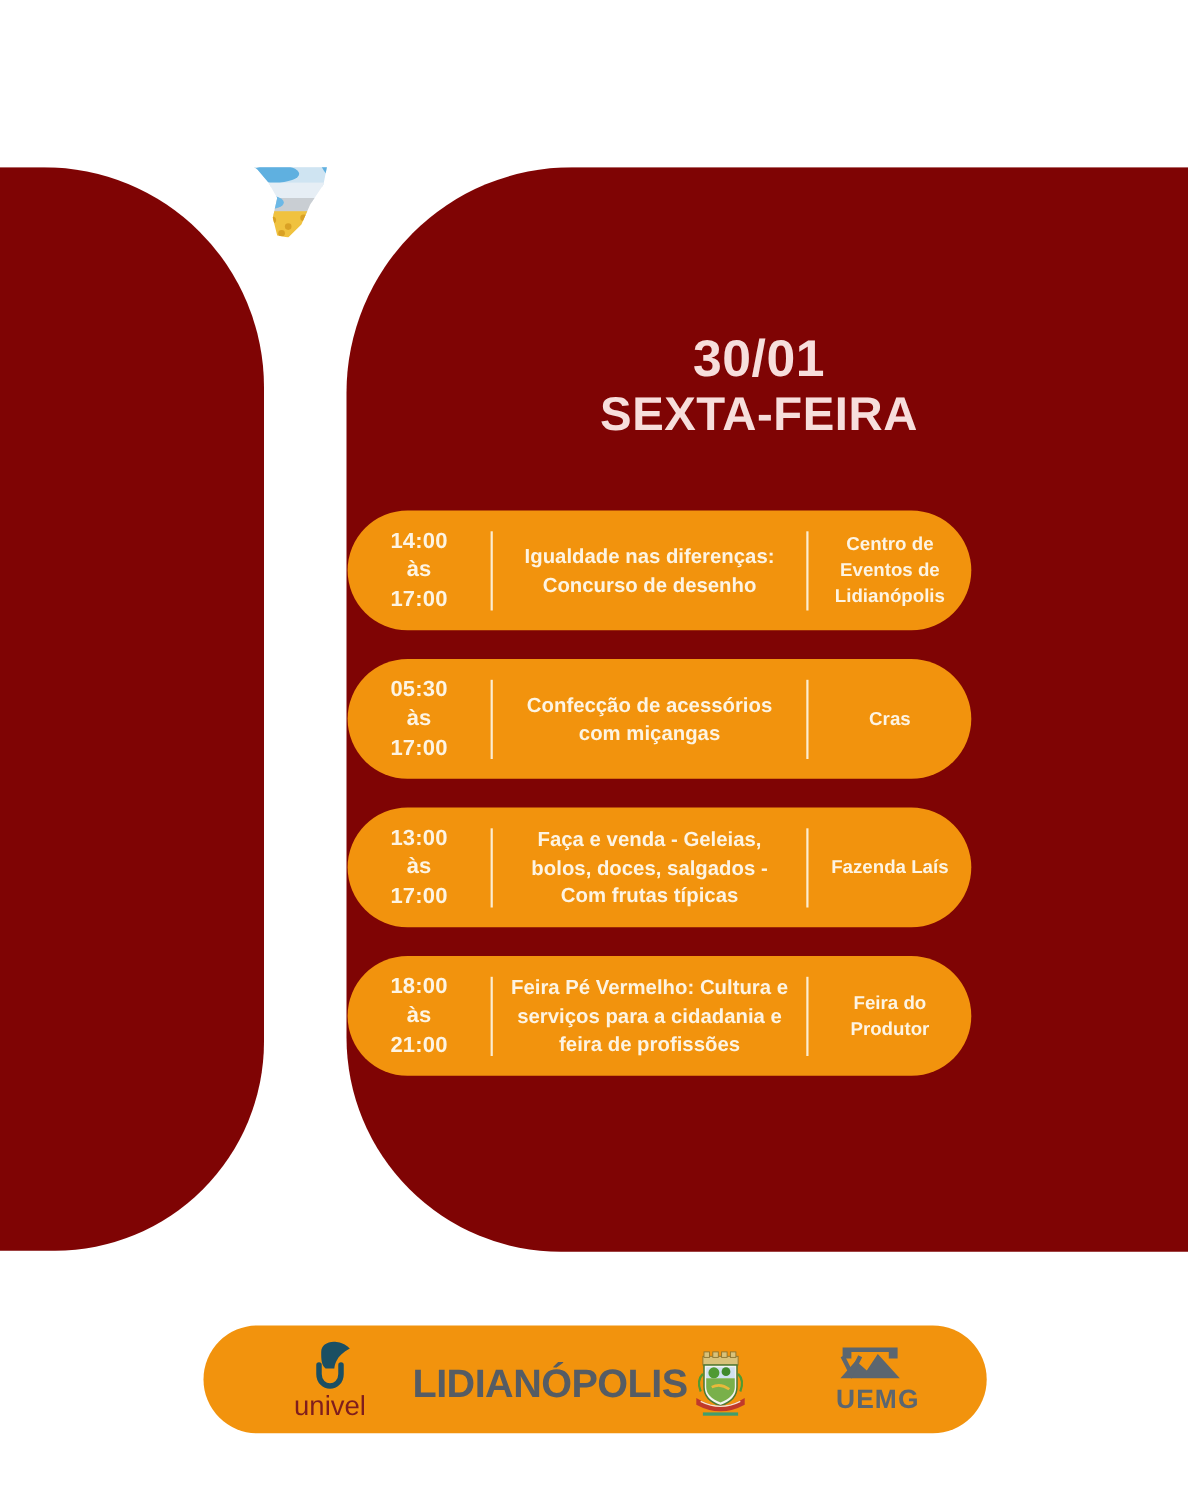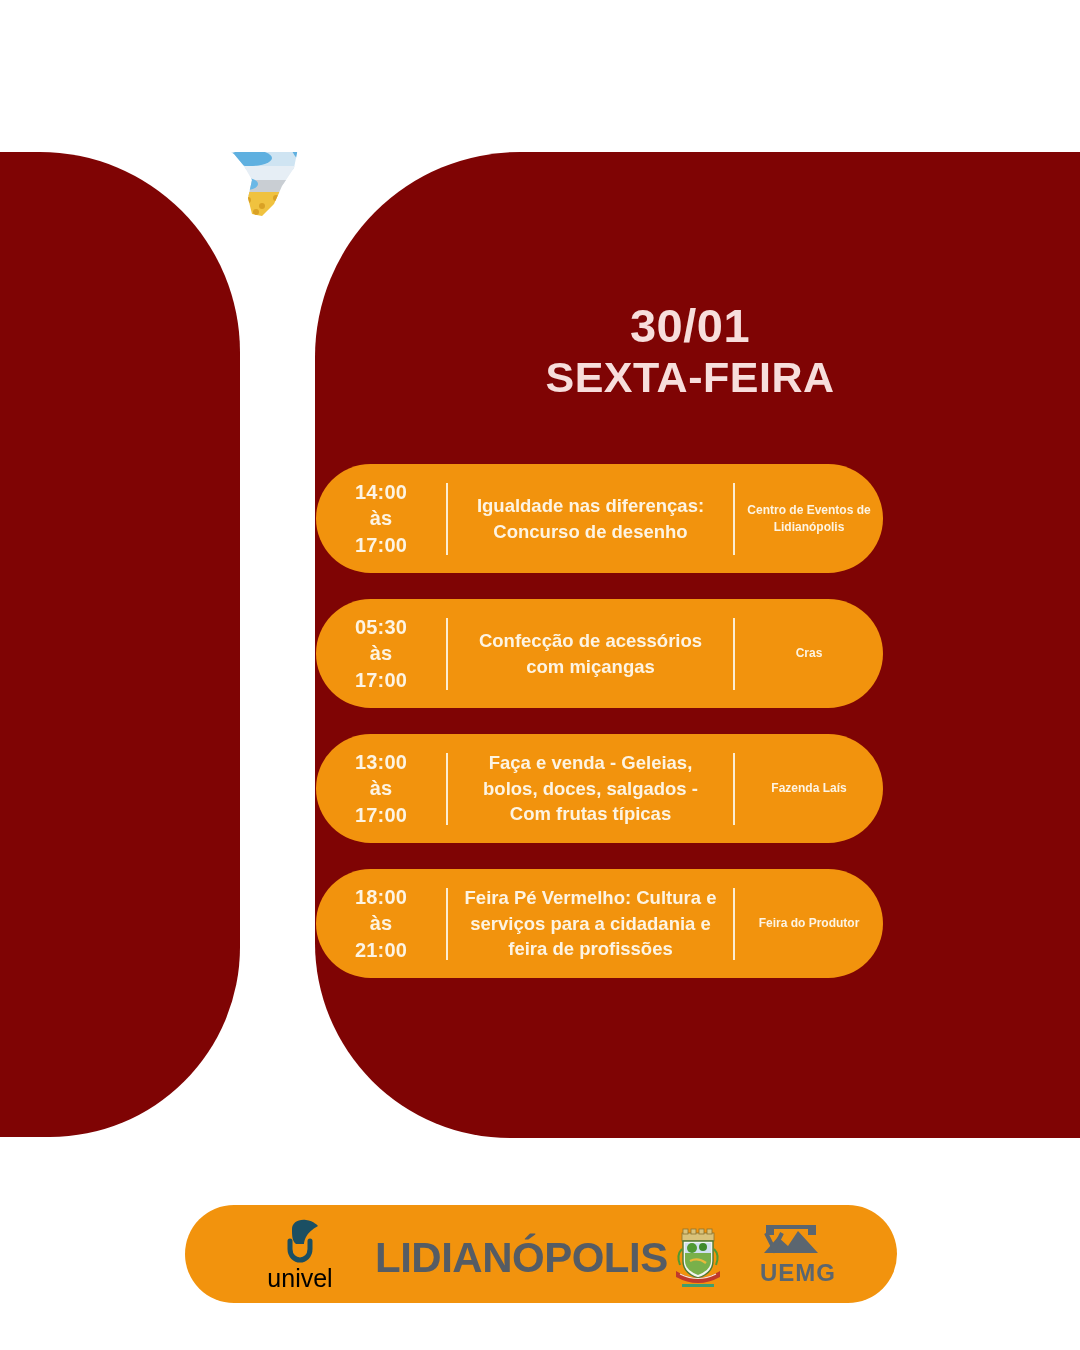--- a/index.html
+++ b/index.html
@@ -90,21 +90,21 @@
     flex:1 1 auto;
     padding:0 16px;
     text-align:center;
     font-size:18.5px; font-weight:bold;
     line-height:1.38;
   }
   .card-place {
     width:148px; flex:0 0 148px;
     padding:0 6px;
     text-align:center;
-    font-size:12px; font-weight:bold;
+    font-size:17px; font-weight:bold;
     line-height:1.38;
   }
 
   
   .footer-bar {
     position:absolute; left:185px; top:1205px;
     width:712px; height:98px;
     background:#f2930d;
     border-radius:49px;
     z-index:4;
@@ -113,34 +113,34 @@
   .logo-univel {
     position:absolute; left:60px; top:12px;
     width:110px; height:76px;
     display:flex; flex-direction:column; align-items:center;
   }
   .logo-lidi {
     position:absolute; left:190px; top:22px;
     display:flex; align-items:center; gap:4px;
   }
   .lidi-text {
-    font-size:42px; font-weight:bold; color:#555c64;
+    font-size:36px; font-weight:bold; color:#555c64;
     letter-spacing:-0.5px; line-height:1;
   }
   .logo-uemg {
     position:absolute; left:575px; top:14px;
     width:100px; height:74px;
     display:flex; flex-direction:column; align-items:flex-start;
   }
   .uemg-text {
     font-size:24px; font-weight:bold; color:#5b6670;
     letter-spacing:1px; line-height:1; margin-top:-2px;
   }
   .univel-text {
-    font-size:25px; color:#000000; line-height:1; margin-top:3px;
+    font-size:25px; color:#7f1d1d; line-height:1; margin-top:3px;
   }
 </style>
 </head>
 <body>
 
 <div class="arch-left"></div>
 <div class="arch-right"></div>
 
 <div class="header"></div>
 

